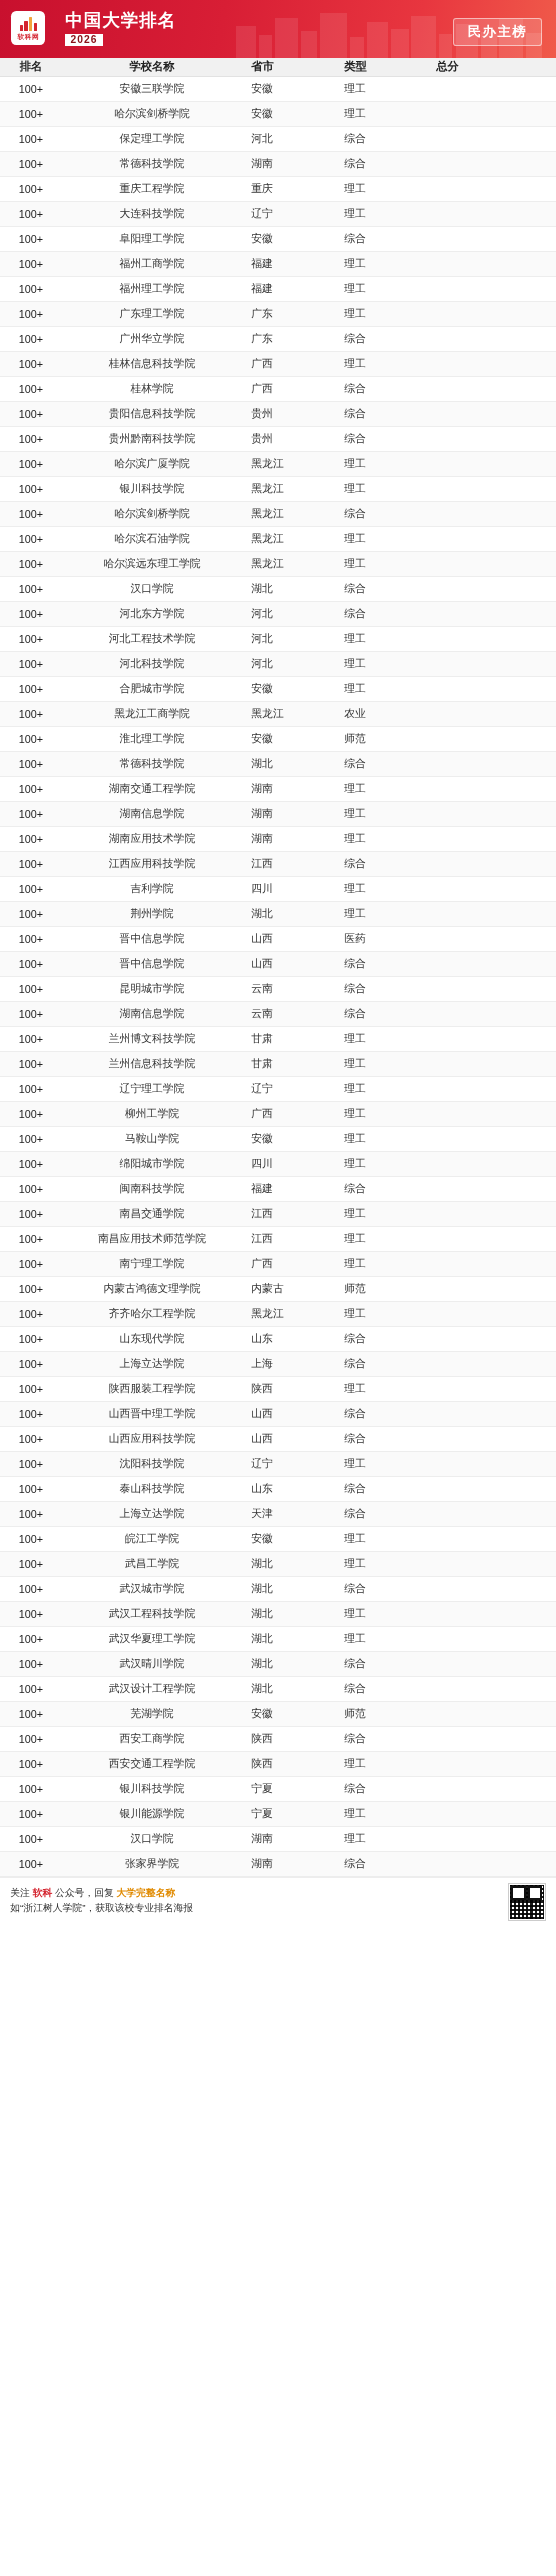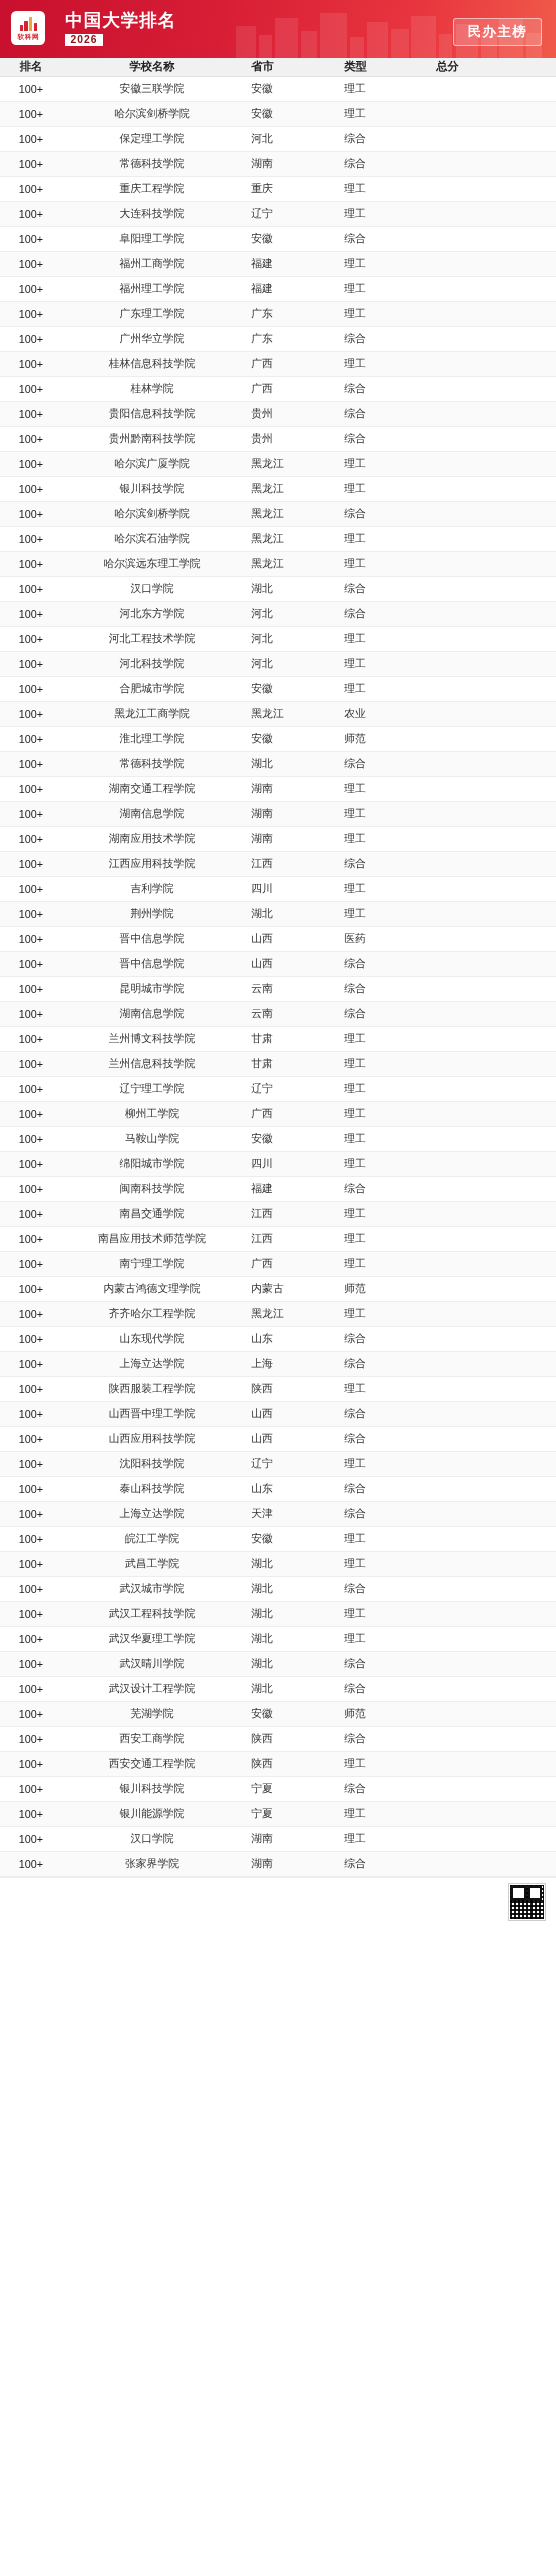--- a/index.html
+++ b/index.html
@@ -751,17 +751,24 @@
           <td class="td-rank">100+</td>
           <td class="td-name">张家界学院</td>
           <td class="td-prov">湖南</td>
           <td class="td-type">综合</td>
           <td class="td-score"></td>
         </tr>
       </tbody>
   </table>
 
   <div class="footer">
+    <div class="footer-line">
+      <span>关注</span>
+      <span class="accent">软科</span>
+      <span>公众号，回复</span>
+      <span class="accent2">大学完整名称</span>
+    </div>
+    <div class="footer-line">如“浙江树人学院”，获取该校专业排名海报</div>
     <div class="qr"></div>
   </div>
 
 </div>
 
 
 </body></html>

